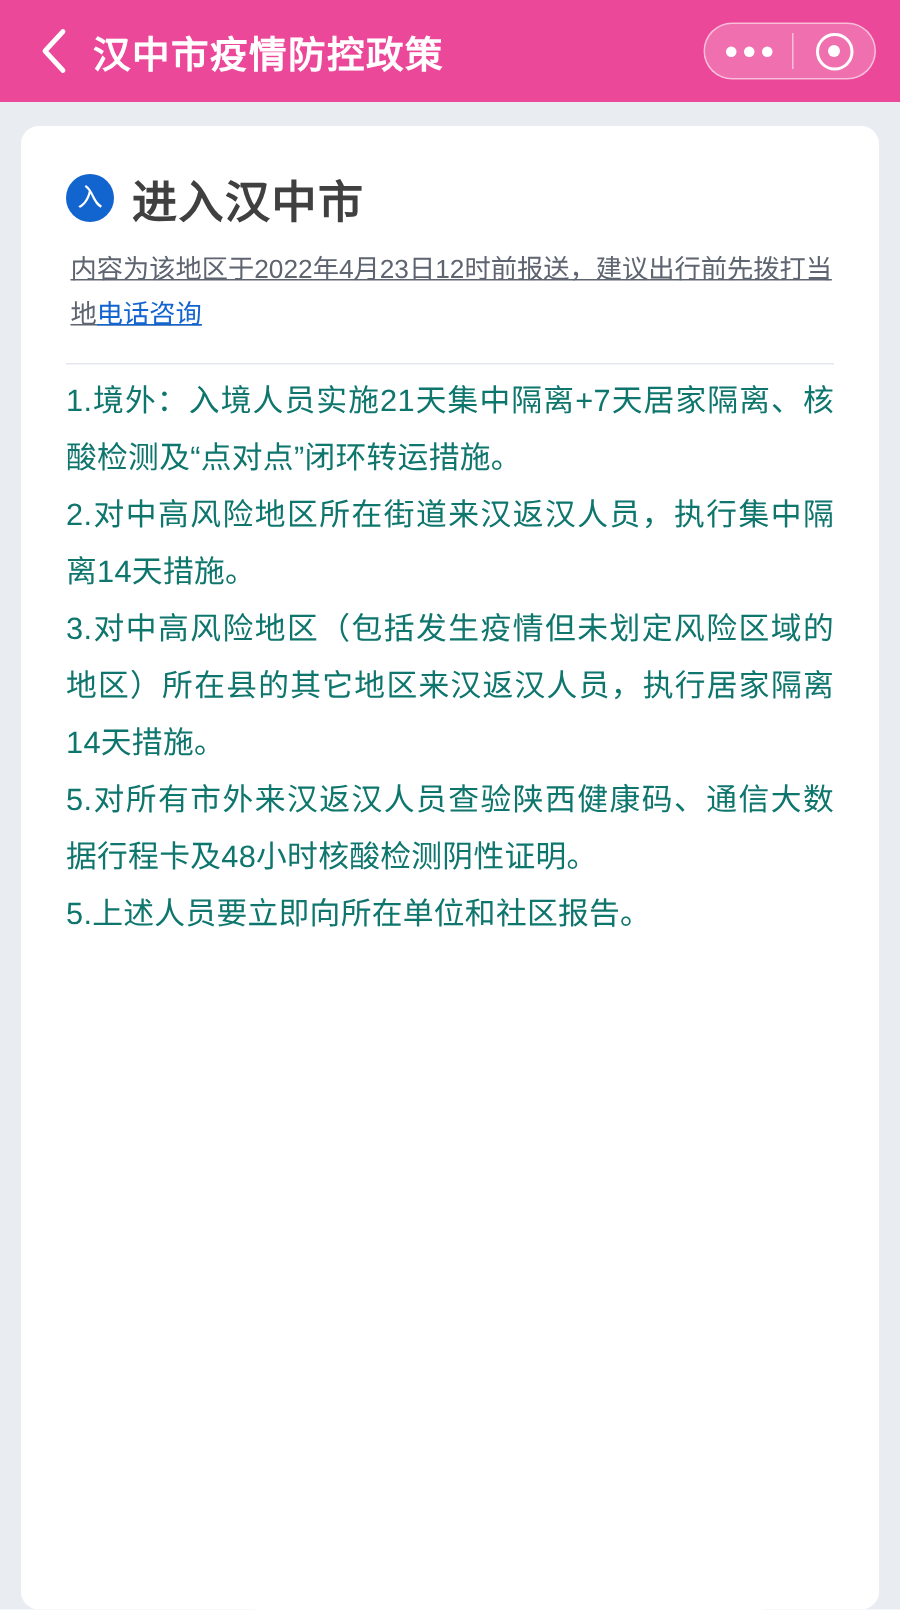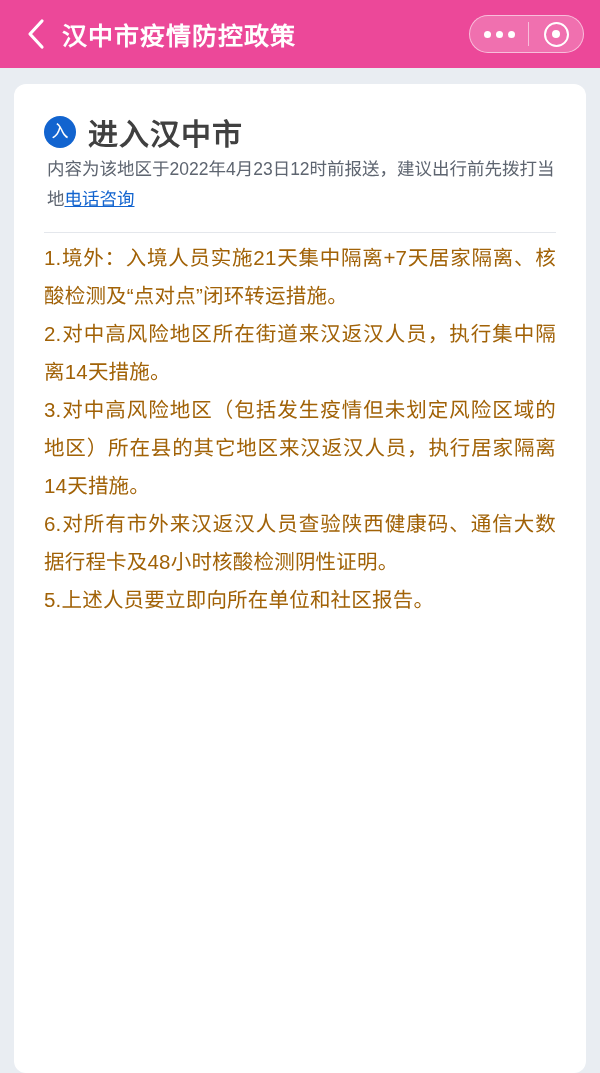--- a/index.html
+++ b/index.html
@@ -134,24 +134,26 @@
     font-weight: normal;
   }
   .card-title {
     font-size: 30px;
     font-weight: bold;
     color: #404040;
     letter-spacing: 1px;
   }
 
   .card-sub {
+    margin-top: 10px;
     padding-left: 3px;
     font-size: 17.5px;
     line-height: 30px;
     color: #5e6570;
+    text-decoration: underline;
   }
   .card-sub .phone-link {
     color: #1264cf;
     text-decoration: underline;
     cursor: pointer;
   }
 
   .divider {
     margin: 18px 0 6px 0;
     height: 1px;
@@ -159,21 +161,21 @@
   }
 
   .policy-list {
     margin: 0;
     padding: 0;
     list-style: none;
   }
   .policy-item {
     font-size: 20.5px;
     line-height: 38px;
-    color: #a16207;
+    color: #0f766e;
     letter-spacing: 0.2px;
     text-align: justify;
   }
 </style>
 </head>
 <body>
 
 <div class="header">
   <div class="back-btn">
     <span>
@@ -210,18 +212,18 @@
     <div class="card-sub">
       <span>内容为该地区于2022年4月23日12时前报送，建议出行前先拨打当地</span><span class="phone-link">电话咨询</span>
     </div>
 
     <div class="divider"></div>
 
     <ul class="policy-list">
       <li class="policy-item">1.境外：入境人员实施21天集中隔离+7天居家隔离、核酸检测及“点对点”闭环转运措施。</li>
       <li class="policy-item">2.对中高风险地区所在街道来汉返汉人员，执行集中隔离14天措施。</li>
       <li class="policy-item">3.对中高风险地区（包括发生疫情但未划定风险区域的地区）所在县的其它地区来汉返汉人员，执行居家隔离14天措施。</li>
-      <li class="policy-item">6.对所有市外来汉返汉人员查验陕西健康码、通信大数据行程卡及48小时核酸检测阴性证明。</li>
+      <li class="policy-item">5.对所有市外来汉返汉人员查验陕西健康码、通信大数据行程卡及48小时核酸检测阴性证明。</li>
       <li class="policy-item">5.上述人员要立即向所在单位和社区报告。</li>
     </ul>
 
   </div>
 </div>
 
 </body></html>

